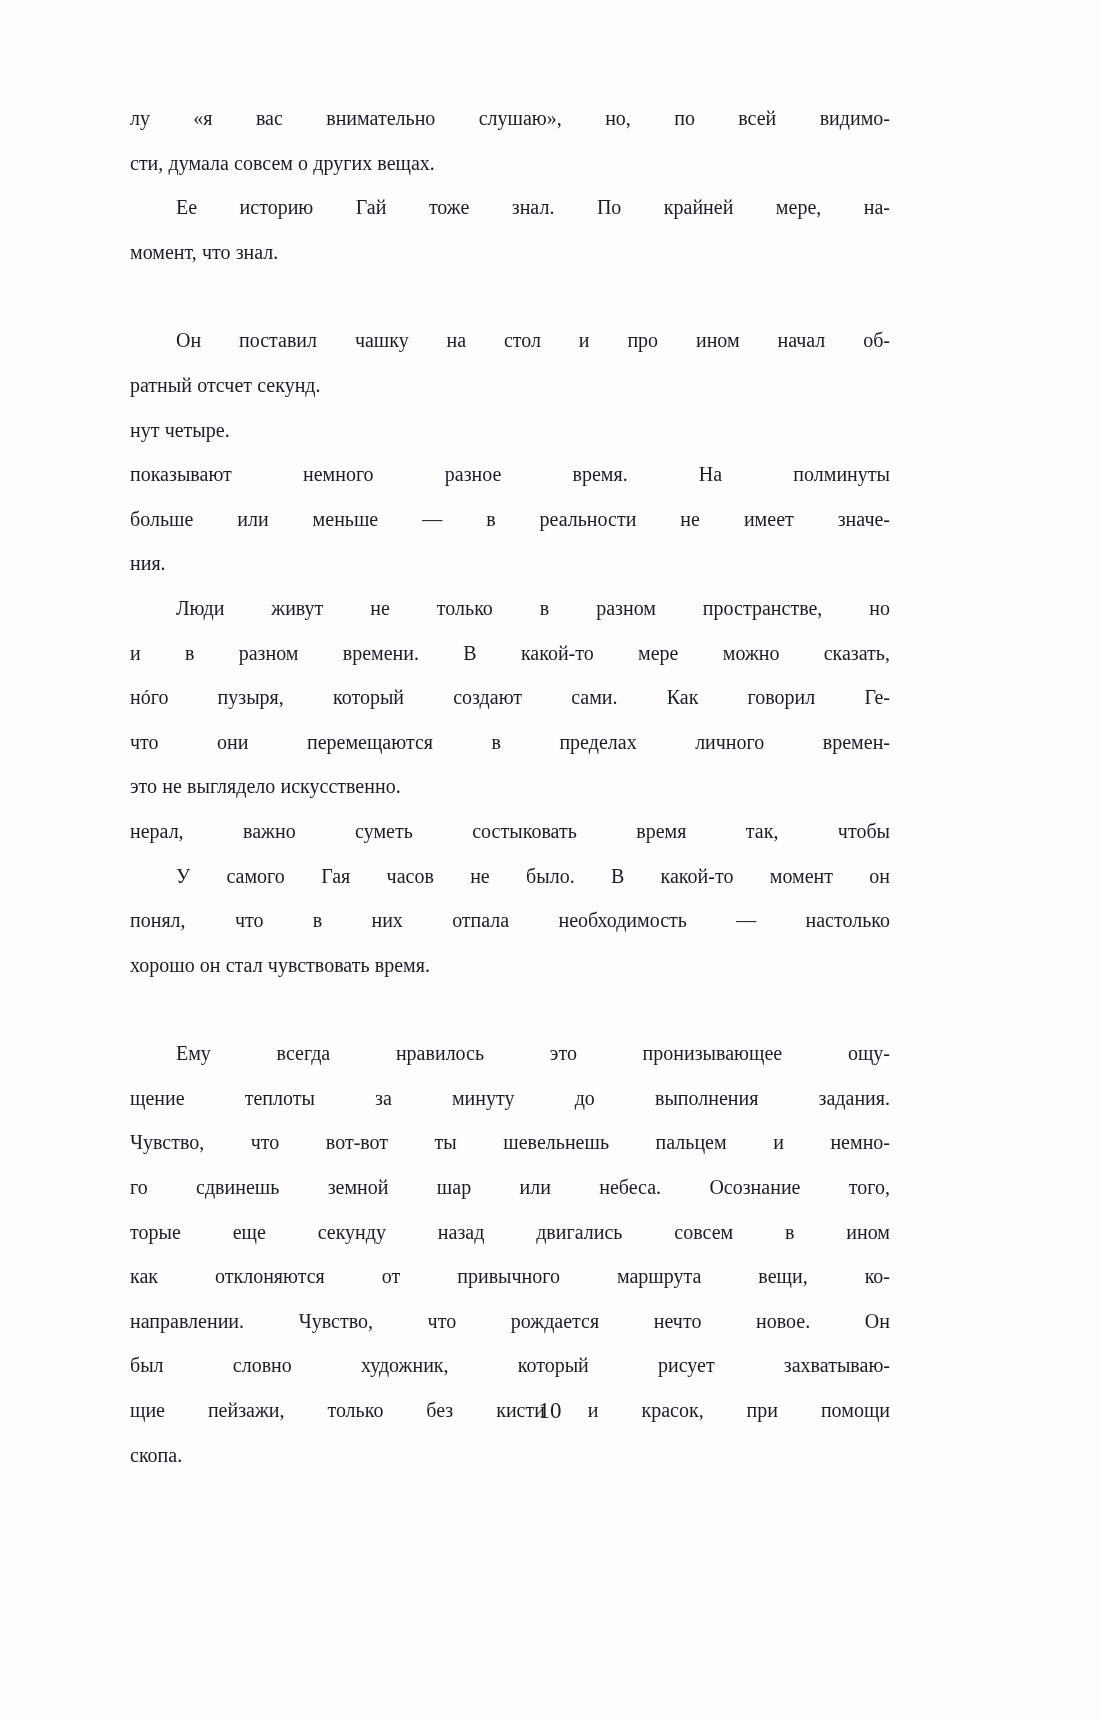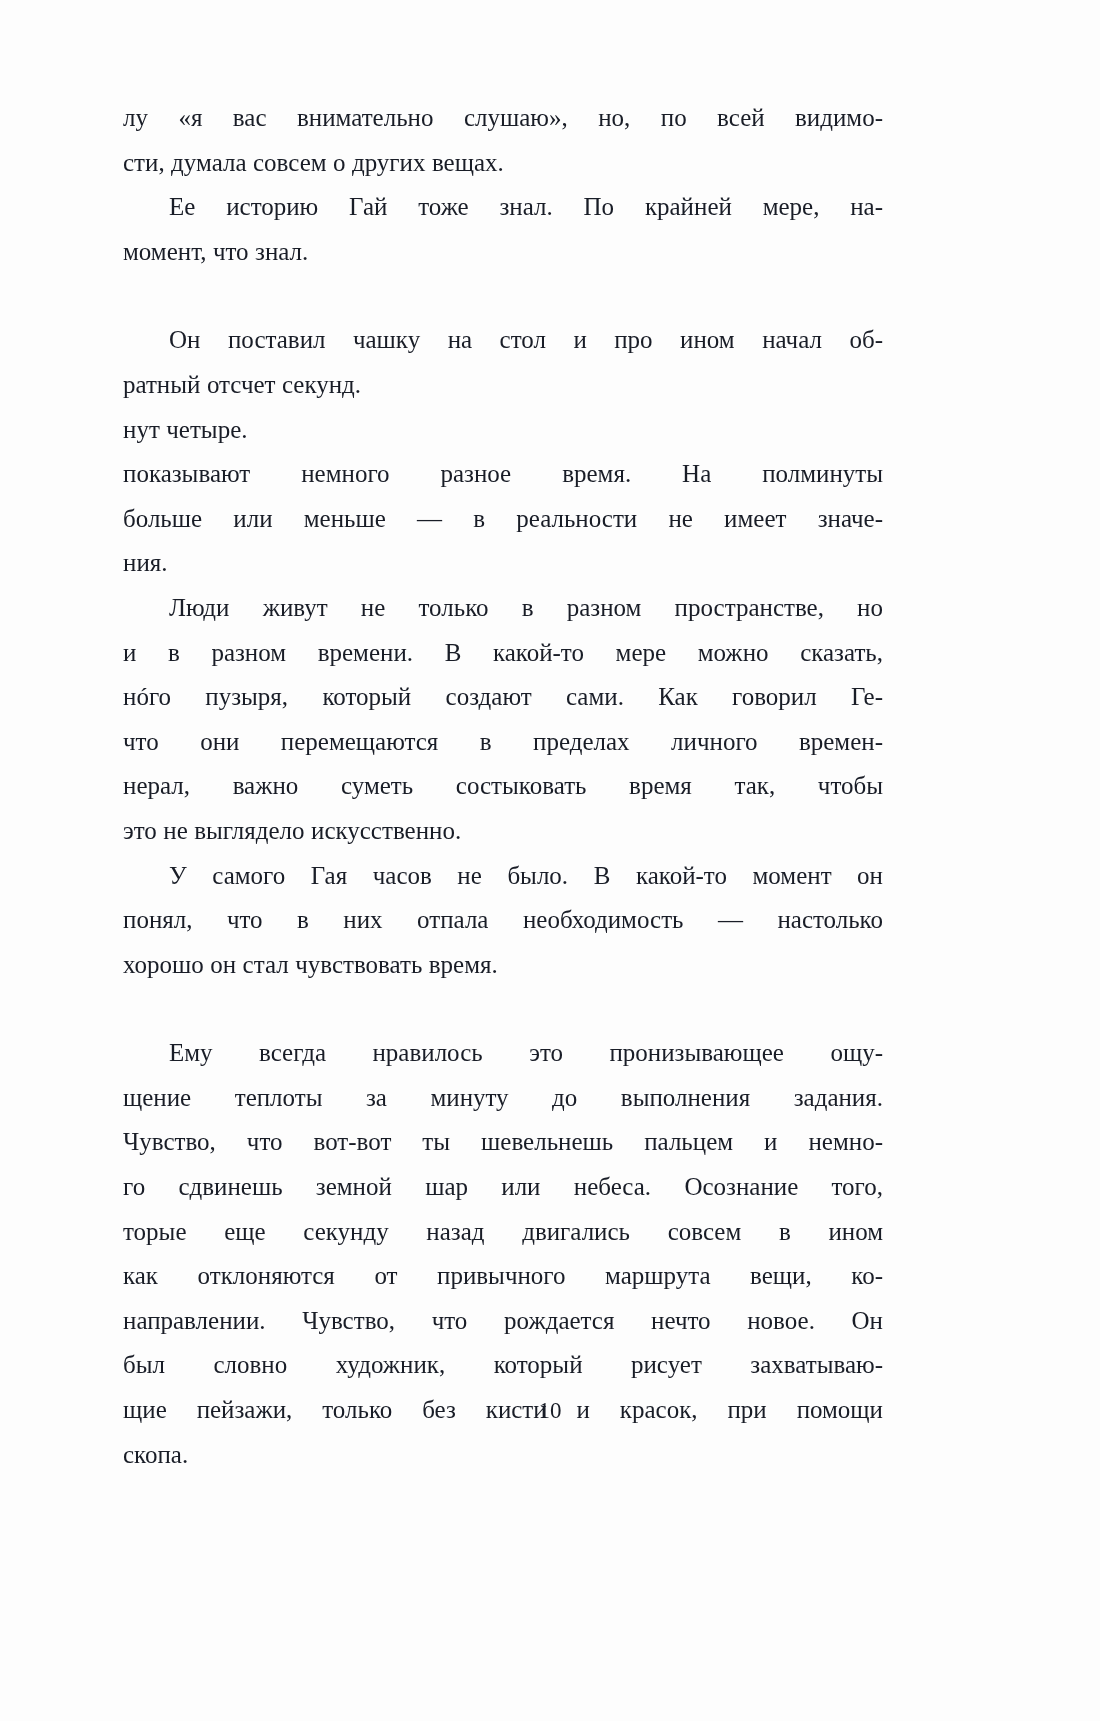--- a/index.html
+++ b/index.html
@@ -18,25 +18,25 @@
     position: relative;
     width: 1100px;
     height: 1721px;
     background: #fdfdfd;
     box-sizing: border-box;
     overflow: hidden;
   }
 
   .text-block {
     position: absolute;
-    left: 123px;
+    left: 130px;
     top: 96px;
     width: 760px;
     color: #191d27;
-    font-size: 25px;
+    font-size: 20px;
     line-height: 44.6px;
     text-align: justify;
     text-justify: inter-word;
     letter-spacing: 0.0px;
     word-spacing: 0.2px;
   }
 
   
   .para {
     margin: 0;
@@ -103,22 +103,22 @@
       <div class="para">
         <div class="line just">показывают немного разное время. На полминуты</div>
         <div class="line just">больше или меньше — в реальности не имеет значе-</div>
         <div class="line last">ния.</div>
       </div>
       <div class="para">
         <div class="line just indent">Люди живут не только в разном пространстве, но</div>
         <div class="line just">и в разном времени. В какой-то мере можно сказать,</div>
         <div class="line just">нóго пузыря, который создают сами. Как говорил Ге-</div>
         <div class="line just">что они перемещаются в пределах личного времен-</div>
+        <div class="line last">это не выглядело искусственно.</div>
         <div class="line just">нерал, важно суметь состыковать время так, чтобы</div>
-        <div class="line last">это не выглядело искусственно.</div>
       </div>
       <div class="para">
         <div class="line just indent">У самого Гая часов не было. В какой-то момент он</div>
         <div class="line just">понял, что в них отпала необходимость — настолько</div>
         <div class="line last">хорошо он стал чувствовать время.</div>
       </div>
       <div class="gap-med"></div>
       <div class="para">
         <div class="line just indent">Ему всегда нравилось это пронизывающее ощу-</div>
         <div class="line just">щение теплоты за минуту до выполнения задания.</div>

